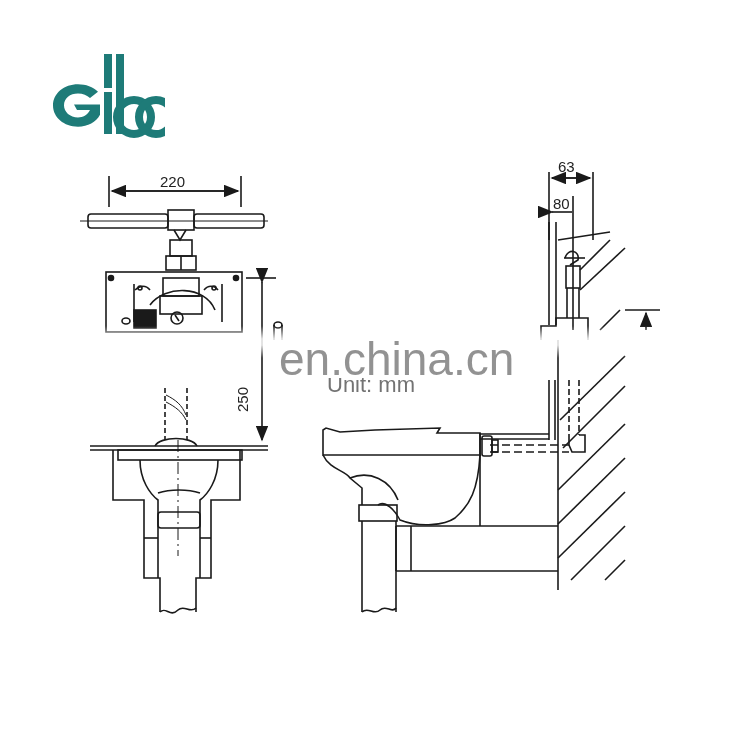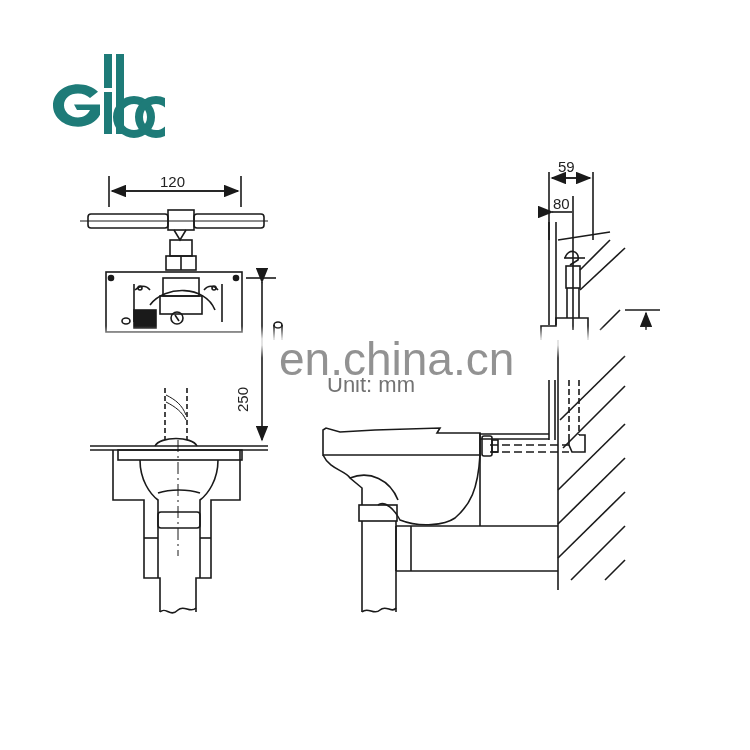--- a/index.html
+++ b/index.html
@@ -152,21 +152,21 @@
     <line x1="411" y1="526" x2="411" y2="571"></line>
     <line x1="396" y1="571" x2="558" y2="571"></line>
 
     <rect x="359" y="505" width="38" height="16"></rect>
     <line x1="362" y1="521" x2="362" y2="612"></line>
     <line x1="396" y1="521" x2="396" y2="612"></line>
     <path d="M362 612 C368 606 374 616 380 610 C386 604 392 614 396 608"></path>
   </g>
 </svg>
 
-<div class="dim-text" style="left:160px; top:173px;">120</div>
+<div class="dim-text" style="left:160px; top:173px;">220</div>
 <div class="dim-text" style="left:234px; top:412px; transform: rotate(-90deg); transform-origin: left top;">250</div>
-<div class="dim-text" style="left:558px; top:158px;">59</div>
+<div class="dim-text" style="left:558px; top:158px;">63</div>
 <div class="dim-text" style="left:553px; top:195px;">80</div>
 
 <div class="unit-text">Unit: mm</div>
 
 <div class="watermark-band"></div>
 <div class="watermark">en.china.cn</div>
 
 </body></html>

